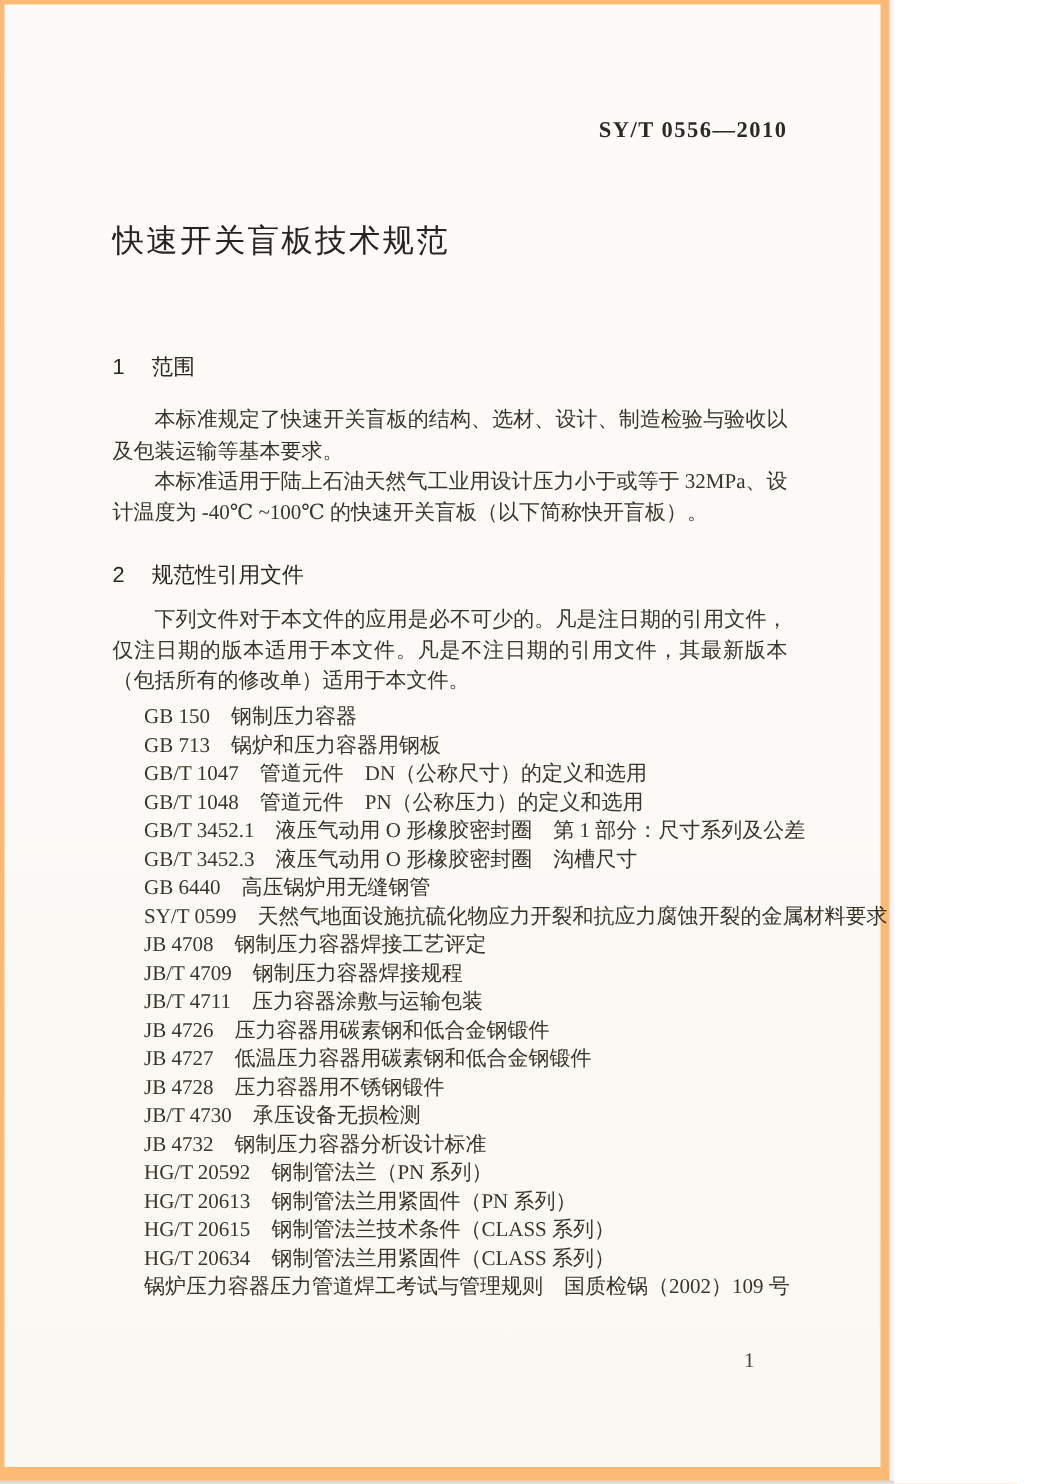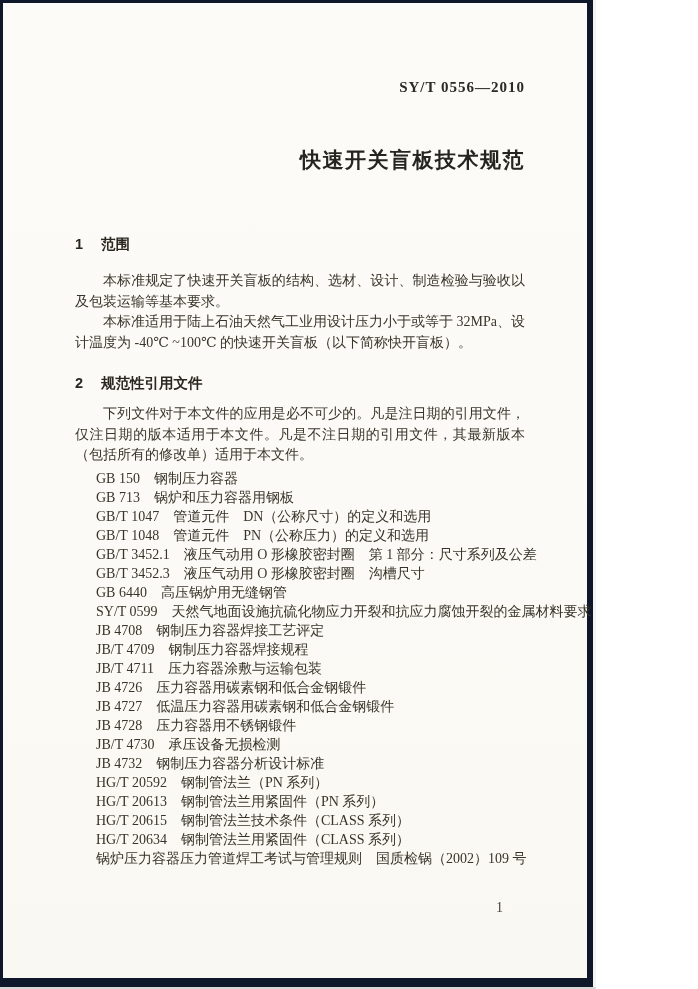--- a/index.html
+++ b/index.html
@@ -4,21 +4,21 @@
 <style>
   html, body {
     margin: 0;
     padding: 0;
     background: #ffffff;
   }
   .scan {
     position: relative;
     width: 596px;
     height: 989px;
-    background: #0f172a;
+    background: #fdba74;
     overflow: hidden;
     font-family: "Liberation Serif", "DejaVu Serif", serif;
   }
   .edge-right {
     position: absolute;
     top: 0; right: 0;
     width: 3px; height: 100%;
     background: #f4f4f4;
   }
   .edge-bottom {
@@ -39,29 +39,29 @@
     margin-top: 76px;
     text-align: right;
     font-weight: bold;
     font-size: 15px;
     letter-spacing: 1px;
     color: #2b2a24;
     font-family: "Liberation Serif", "DejaVu Serif", serif;
   }
   .doc-title {
     margin-top: 50px;
-    text-align: right;
-    font-weight: bold;
+    text-align: left;
+    font-weight: normal;
     font-size: 21px;
     letter-spacing: 1.5px;
     color: #262420;
     font-family: "Liberation Sans", "DejaVu Sans", sans-serif;
   }
   .sec-heading {
-    font-weight: bold;
+    font-weight: normal;
     font-size: 14.5px;
     color: #29271f;
     font-family: "Liberation Sans", "DejaVu Sans", sans-serif;
   }
   .sec-heading .sec-num {
     display: inline-block;
     margin-right: 18px;
   }
   .sec1-heading { margin-top: 61px; }
   .sec2-heading { margin-top: 21px; }

